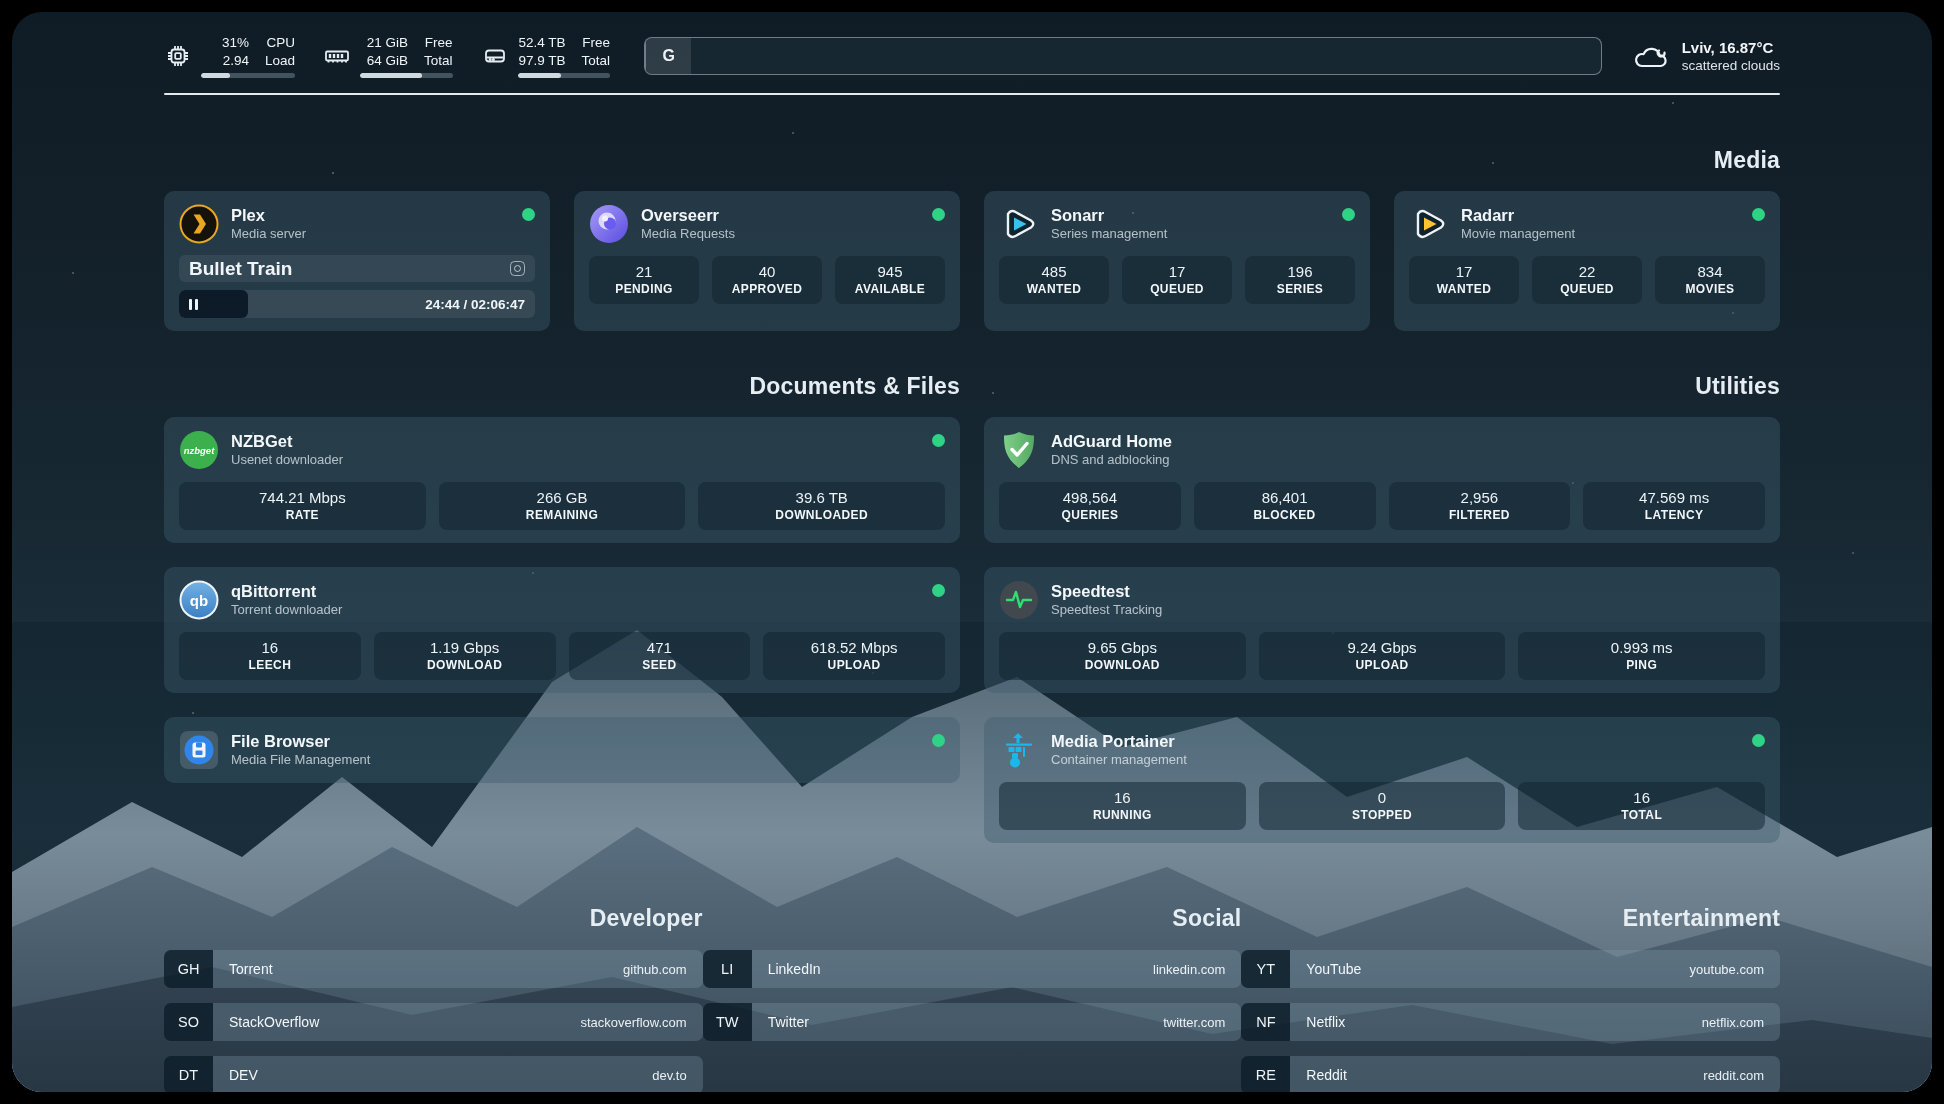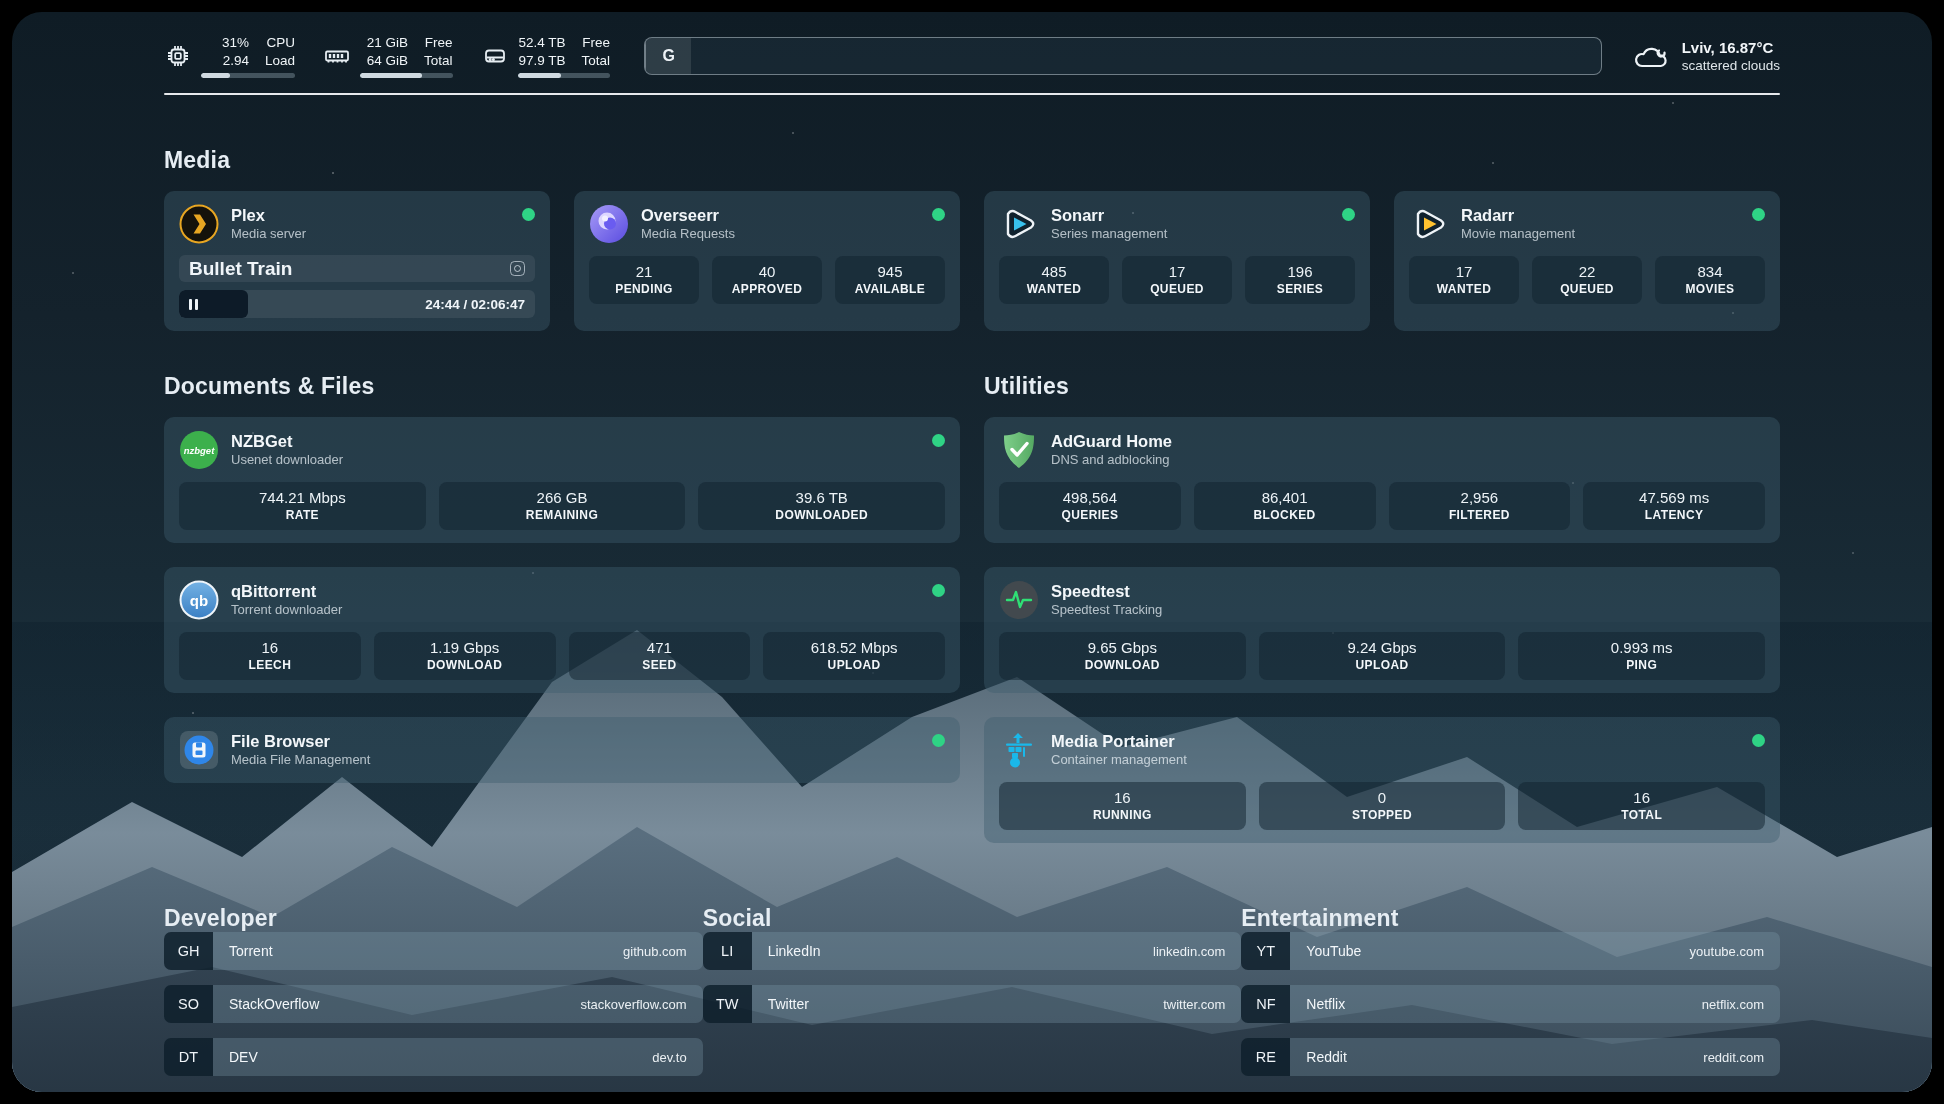--- a/index.html
+++ b/index.html
@@ -40,21 +40,21 @@
     font-size:14.5px; padding:0 14px; font-family:inherit; }
   .searchwrap input::placeholder { color:rgba(235,242,247,.8); }
   .search-g { width:46px; display:flex; align-items:center; justify-content:center; font-size:16px; font-weight:bold;
     color:#eef3f7; background:rgba(255,255,255,.1); border-left:1px solid rgba(220,230,238,.4); cursor:pointer; }
   .weather { display:flex; align-items:center; gap:12px; }
   .weather-txt { display:flex; flex-direction:column; line-height:1.3; }
   .weather-main { font-size:15px; font-weight:600; color:#f2f6f9; }
   .weather-sub { font-size:13.5px; color:rgba(240,246,250,.92); }
   .rule { height:2px; background:rgba(248,251,253,.92); margin-top:15px; border-radius:1px; }
   
-  h2.sec { font-size:23px; font-weight:600; color:#e6edf3; letter-spacing:.2px; }
+  h2.sec { font-size:23px; font-weight:600; color:#e6edf3; letter-spacing:.2px;text-align:right; }
   .media-sec { margin-top:52px; }
   .media-grid { display:grid; grid-template-columns:repeat(4,1fr); gap:24px; margin-top:17px; }
   .two-col { display:grid; grid-template-columns:1fr 1fr; gap:24px; margin-top:42px; }
   .col-stack { display:flex; flex-direction:column; gap:24px; margin-top:17px; }
   .bottom-grid { display:grid; grid-template-columns:repeat(3,1fr); margin-top:62px; }
   
   .card { background:rgba(62,93,110,.42); border-radius:10px; padding:13px 15px; cursor:pointer; }
   .card-head { display:flex; align-items:center; gap:12px; }
   .app-icon { width:40px; height:40px; flex:0 0 40px; display:flex; align-items:center; justify-content:center; }
   .head-txt { flex:1; line-height:1.3; }
@@ -74,21 +74,21 @@
     border:1.4px solid rgba(225,234,241,.75); border-radius:50%; }
   .player { display:flex; align-items:center; margin-top:8px; height:28px; background:rgba(255,255,255,.08);
     border-radius:6px; overflow:hidden; position:relative; }
   .player-fill { position:absolute; left:0; top:0; bottom:0; background:#0d1b28; border-radius:6px;
     display:flex; align-items:center; padding-left:10px; }
   .pause { display:flex; gap:3px; }
   .pause i { display:block; width:3px; height:11px; background:#eef4f8; border-radius:1px; }
   .player-time { position:absolute; right:10px; top:0; bottom:0; display:flex; align-items:center;
     font-size:13.5px; font-weight:700; color:#f0f5f9; }
   
-  .bm-list { display:flex; flex-direction:column; gap:15px; }
+  .bm-list { display:flex; flex-direction:column; gap:15px; margin-top:18px; }
   .bm-row { display:flex; height:38px; border-radius:7px; overflow:hidden; cursor:pointer; }
   .bm-abbr { width:49px; flex:0 0 49px; background:rgba(13,31,43,.82); color:#eef3f7; font-size:14.5px;
     display:flex; align-items:center; justify-content:center; }
   .bm-body { flex:1; background:rgba(130,160,175,.3); display:flex; align-items:center;
     justify-content:space-between; padding:0 16px; }
   .bm-name { font-size:14px; color:#f3f7fa; }
   .bm-url { font-size:13px; color:rgba(243,248,251,.95); }
   svg { display:block; }
 </style>
 </head>

